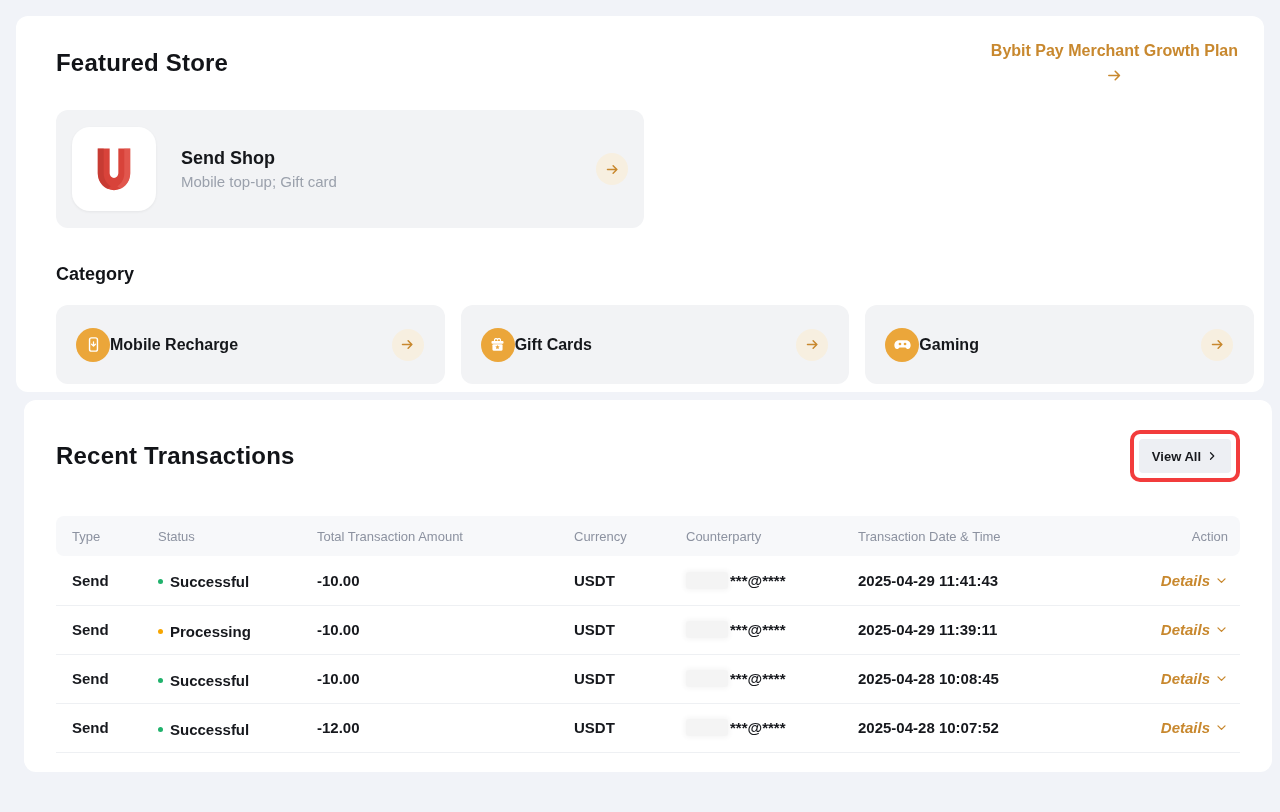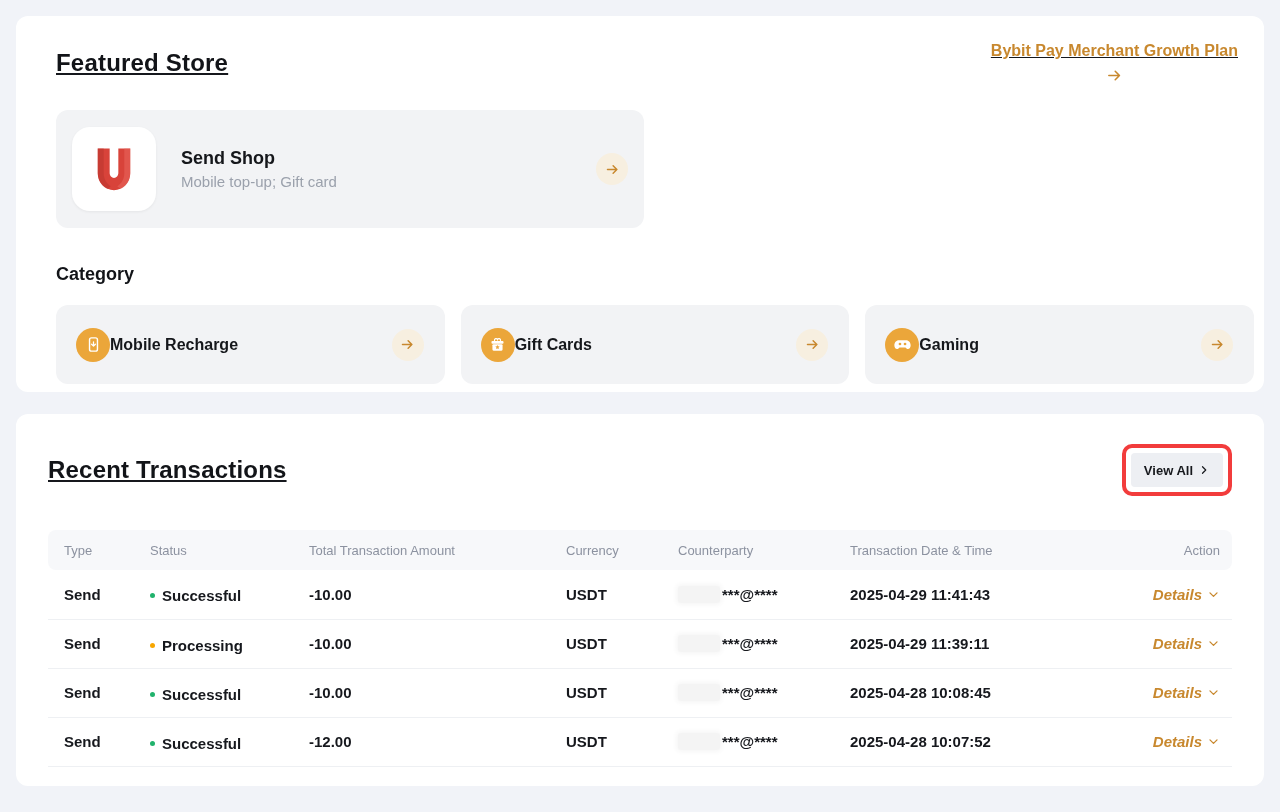--- a/index.html
+++ b/index.html
@@ -12,23 +12,23 @@
     overflow: hidden;
   }
   .card {
     position: absolute;
     left: 16px;
     width: 1248px;
     background: #ffffff;
     border-radius: 12px;
   }
   .card-featured { top: 16px; height: 376px; padding: 26px 26px 26px 40px; }
-  .card-transactions { top: 414px; height: 372px; padding: 30px 32px; }
-
-  .section-head { display: flex; align-items: center; justify-content: space-between; text-decoration: underline; }
+  .card-transactions { top: 400px; height: 372px; padding: 30px 32px; margin-left: 8px; }
+
+  .section-head { display: flex; align-items: center; justify-content: space-between; }
   .section-title { font-size: 24px; font-weight: 700; letter-spacing: .2px; color: #121418; }
 
   .growth-link {
     display: inline-flex; align-items: center; gap: 7px;
     color: var(--link-orange, #c8882e);
     font-size: 16px; font-weight: 700; text-decoration: none; cursor: pointer; flex-direction: column;
   }
 
   
   .store-tile {

